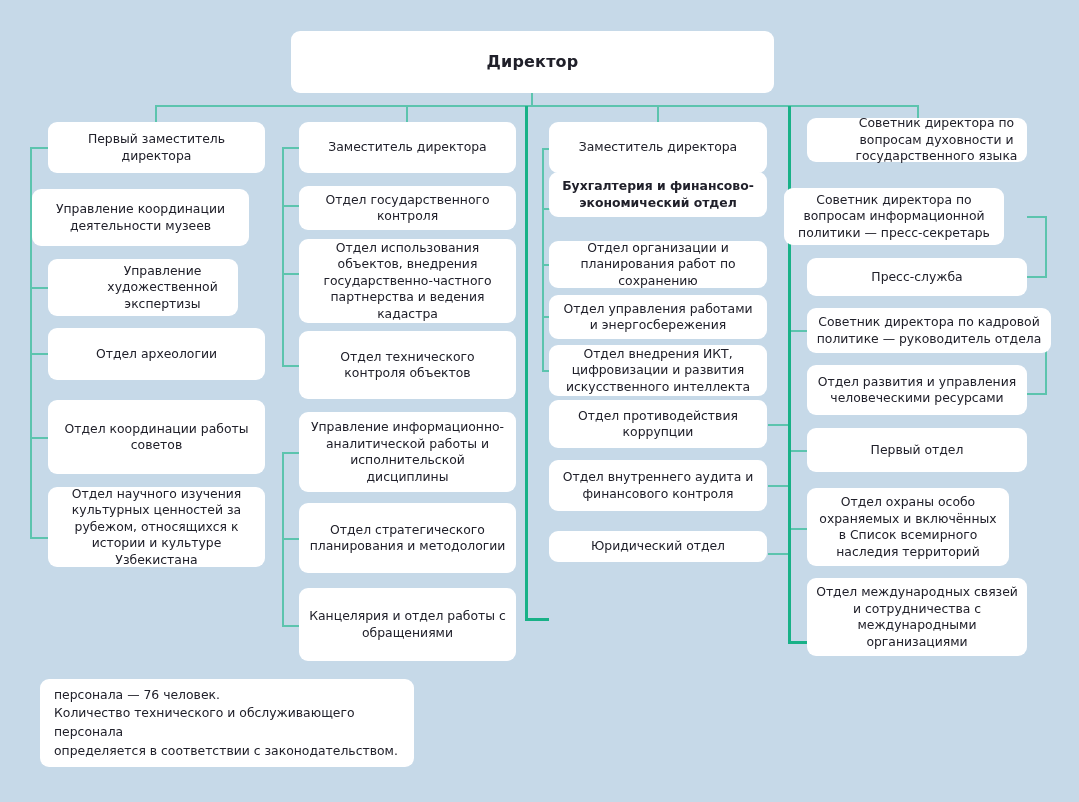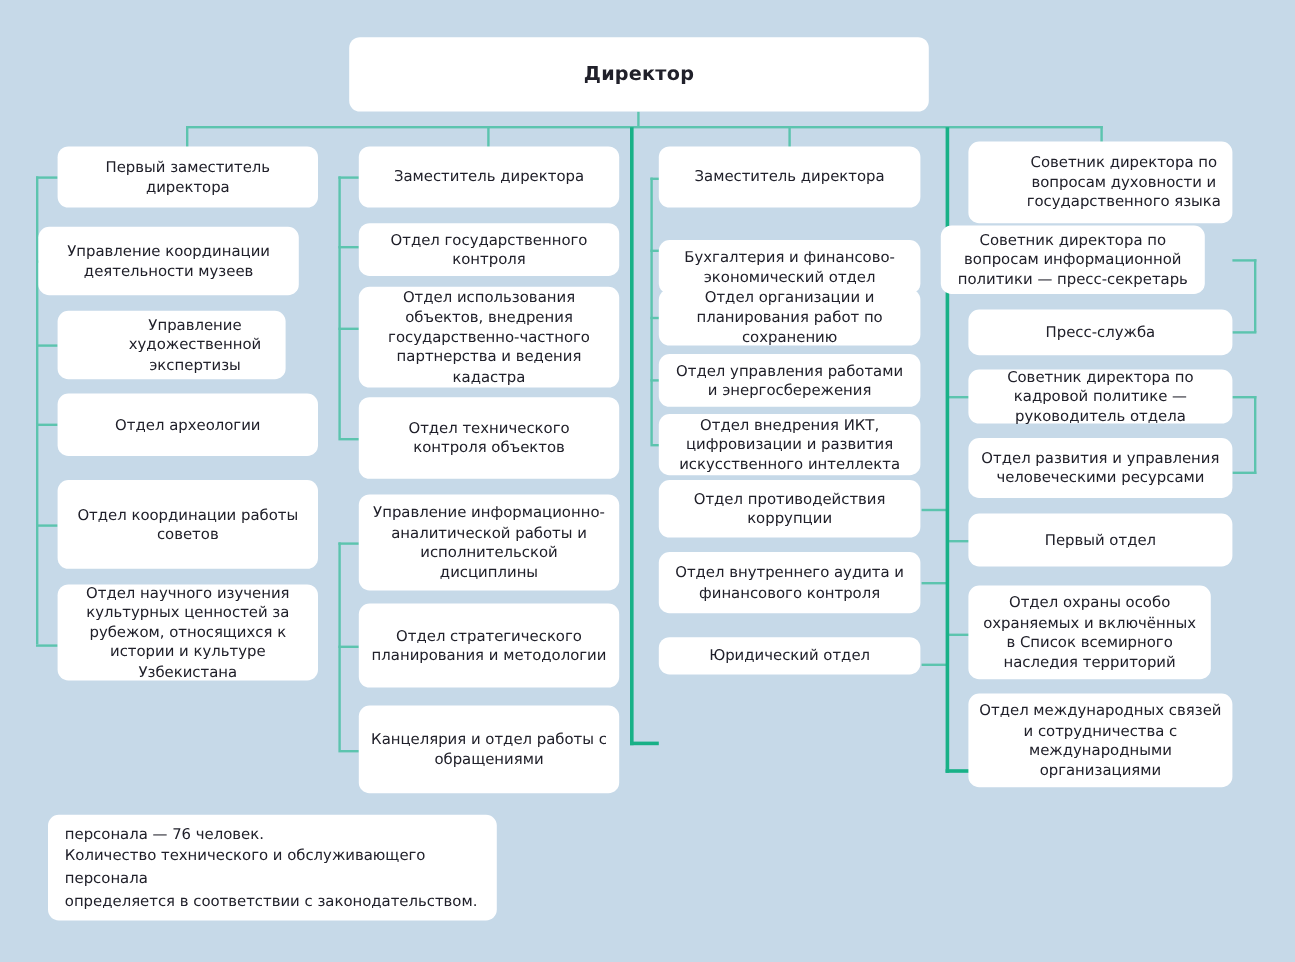--- a/index.html
+++ b/index.html
@@ -120,32 +120,32 @@
 
   <div class="box" style="left:299px;top:122px;width:217px;height:51px;">Заместитель директора</div>
   <div class="box" style="left:299px;top:186px;width:217px;height:44px;">Отдел государственного контроля</div>
   <div class="box" style="left:299px;top:239px;width:217px;height:84px;">Отдел использования объектов, внедрения государственно-частного партнерства и ведения кадастра</div>
   <div class="box" style="left:299px;top:331px;width:217px;height:68px;">Отдел технического контроля объектов</div>
   <div class="box" style="left:299px;top:412px;width:217px;height:80px;">Управление информационно-аналитической работы и исполнительской дисциплины</div>
   <div class="box" style="left:299px;top:503px;width:217px;height:70px;">Отдел стратегического планирования и методологии</div>
   <div class="box" style="left:299px;top:588px;width:217px;height:73px;">Канцелярия и отдел работы с обращениями</div>
 
   <div class="box" style="left:549px;top:122px;width:218px;height:51px;">Заместитель директора</div>
-  <div class="box" style="left:549px;top:200px;width:218px;height:45px;">Бухгалтерия и финансово-экономический отдел</div>
+  <div class="box" style="left:549px;top:172px;width:218px;height:45px;font-weight:bold;">Бухгалтерия и финансово-экономический отдел</div>
   <div class="box" style="left:549px;top:241px;width:218px;height:47px;">Отдел организации и планирования работ по сохранению</div>
   <div class="box" style="left:549px;top:295px;width:218px;height:44px;">Отдел управления работами и энергосбережения</div>
   <div class="box" style="left:549px;top:345px;width:218px;height:51px;">Отдел внедрения ИКТ, цифровизации и развития искусственного интеллекта</div>
   <div class="box" style="left:549px;top:400px;width:218px;height:48px;">Отдел противодействия коррупции</div>
   <div class="box" style="left:549px;top:460px;width:218px;height:51px;">Отдел внутреннего аудита и финансового контроля</div>
   <div class="box" style="left:549px;top:531px;width:218px;height:31px;">Юридический отдел</div>
 
-  <div class="box" style="left:807px;top:118px;width:220px;height:68px;padding-left:48px;">Советник директора по вопросам духовности и государственного языка</div>
+  <div class="box" style="left:807px;top:118px;width:220px;height:44px;padding-left:48px;">Советник директора по вопросам духовности и государственного языка</div>
   <div class="box" style="left:784px;top:188px;width:220px;height:57px;">Советник директора по вопросам информационной политики — пресс-секретарь</div>
   <div class="box" style="left:807px;top:258px;width:220px;height:38px;">Пресс-служба</div>
-  <div class="box" style="left:807px;top:308px;width:220px;height:45px;">Советник директора по кадровой политике — руководитель отдела</div>
+  <div class="box" style="left:807px;top:308px;width:244px;height:45px;">Советник директора по кадровой политике — руководитель отдела</div>
   <div class="box" style="left:807px;top:365px;width:220px;height:50px;">Отдел развития и управления человеческими ресурсами</div>
   <div class="box" style="left:807px;top:428px;width:220px;height:44px;">Первый отдел</div>
   <div class="box" style="left:807px;top:488px;width:202px;height:78px;">Отдел охраны особо охраняемых и включённых в Список всемирного наследия территорий</div>
   <div class="box" style="left:807px;top:578px;width:220px;height:78px;">Отдел международных связей и сотрудничества с международными организациями</div>
 
   <div class="box note" style="left:40px;top:679px;width:374px;height:88px;">
     <div>
       <span>персонала — 76 человек.</span>
       <span>Количество технического и обслуживающего персонала</span>
       <span>определяется в соответствии с законодательством.</span>

